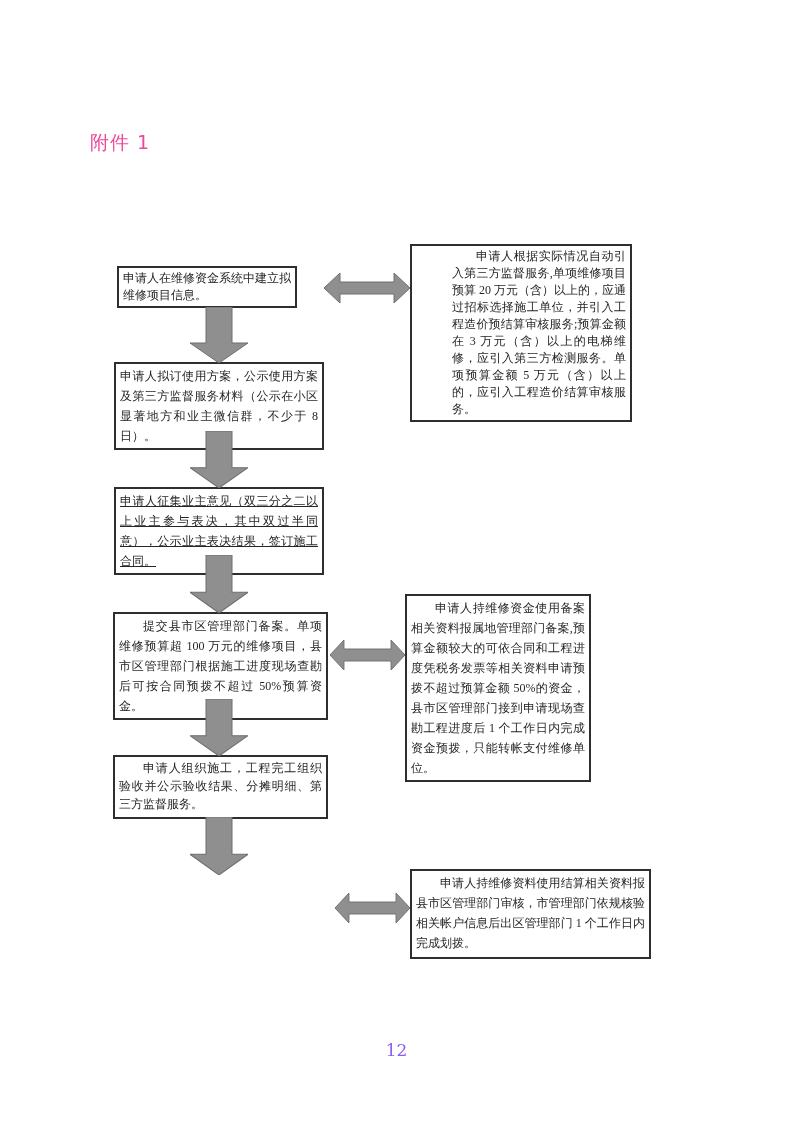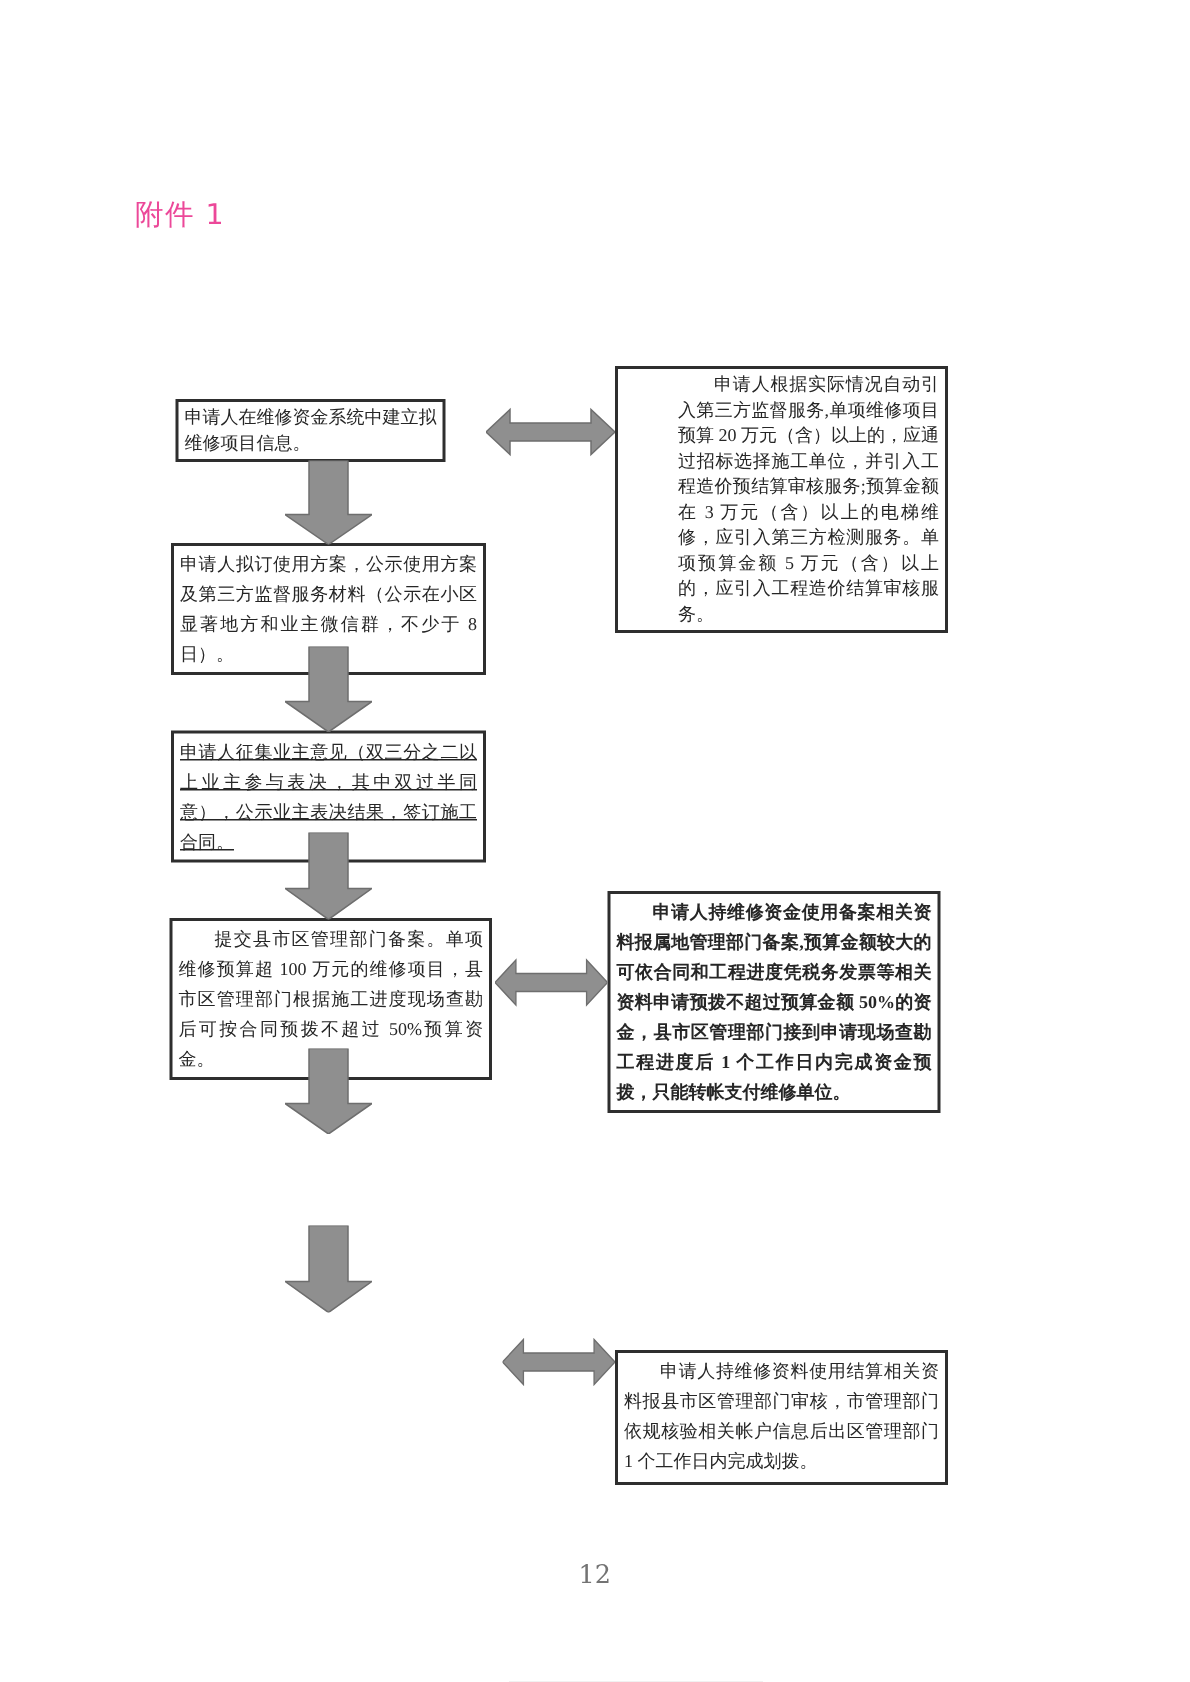--- a/index.html
+++ b/index.html
@@ -41,52 +41,53 @@
     color:var(--text);
   }
   .indent{text-indent:2em;}
   .box-l1{left:117px;top:266px;width:180px;min-height:42px;line-height:17px;}
   .box-l2{left:114px;top:362px;width:210px;min-height:70px;}
   .box-l3{left:114px;top:487px;width:210px;min-height:69px;text-decoration:underline;}
   .box-l4{left:113px;top:612px;width:215px;min-height:88px;}
   .box-l5{left:113px;top:755px;width:215px;min-height:64px;line-height:18px;}
   .box-l6{left:106px;top:874px;width:229px;min-height:90px;}
   .box-r1{left:410px;top:244px;width:222px;min-height:146px;line-height:17px;padding-left:40px;}
-  .box-r2{left:405px;top:594px;width:222px;min-height:128px;font-weight:bold;}
-  .box-r3{left:410px;top:869px;width:222px;min-height:90px;margin-top:31px;}
+  .box-r2{left:405px;top:594px;width:186px;min-height:128px;}
+  .box-r3{left:410px;top:869px;width:241px;min-height:90px;}
   .varrow{position:absolute;width:58px;}
   .varrow svg,.harrow svg{display:block;width:100%;height:100%;}
   .a1{left:190px;top:307px;height:56px;}
   .a2{left:190px;top:431px;height:57px;}
   .a3{left:190px;top:555px;height:58px;}
   .a4{left:190px;top:699px;height:57px;}
   .a5{left:190px;top:817px;height:58px;}
   .harrow{position:absolute;height:34px;}
   .h1{left:324px;top:271px;width:86px;}
   .h2{left:330px;top:638px;width:75px;}
   .h3{left:335px;top:891px;width:75px;}
   .arrow-shape{fill:var(--arrow-fill);stroke:var(--arrow-edge);stroke-width:1;}
   .pagenum{
     position:absolute;left:0;top:1040px;width:100%;
-    text-align:center;font-size:17px;color:#737373;
+    text-align:center;font-size:17px;color:#8b5cf6;
     font-family:"DejaVu Serif","Liberation Serif",serif;
   }
 </style>
 </head>
 <body>
 
 <div class="page">
 
   <div class="attachment">附件 1</div>
 
 
   <div class="fbox box-l1">申请人在维修资金系统中建立拟维修项目信息。</div>
   <div class="fbox box-l2">申请人拟订使用方案，公示使用方案及第三方监督服务材料（公示在小区显著地方和业主微信群，不少于 8 日）。</div>
   <div class="fbox box-l3">申请人征集业主意见（双三分之二以上业主参与表决，其中双过半同意），公示业主表决结果，签订施工合同。</div>
   <div class="fbox box-l4 indent">提交县市区管理部门备案。单项维修预算超 100 万元的维修项目，县市区管理部门根据施工进度现场查勘后可按合同预拨不超过 50%预算资金。</div>
+  <div class="fbox box-l5 indent">申请人组织施工，工程完工组织验收并公示验收结果、分摊明细、第三方监督服务。</div>
 
   <div class="fbox box-r1 indent">申请人根据实际情况自动引入第三方监督服务,单项维修项目预算 20 万元（含）以上的，应通过招标选择施工单位，并引入工程造价预结算审核服务;预算金额在 3 万元（含）以上的电梯维修，应引入第三方检测服务。单项预算金额 5 万元（含）以上的，应引入工程造价结算审核服务。</div>
   <div class="fbox box-r2 indent">申请人持维修资金使用备案相关资料报属地管理部门备案,预算金额较大的可依合同和工程进度凭税务发票等相关资料申请预拨不超过预算金额 50%的资金，县市区管理部门接到申请现场查勘工程进度后 1 个工作日内完成资金预拨，只能转帐支付维修单位。</div>
   <div class="fbox box-r3 indent">申请人持维修资料使用结算相关资料报县市区管理部门审核，市管理部门依规核验相关帐户信息后出区管理部门 1 个工作日内完成划拨。</div>
 
   <div class="varrow a1">
     <svg viewBox="0 0 58 56" preserveAspectRatio="none" aria-hidden="true">
         <polygon class="arrow-shape" points="16,0 42,0 42,36 58,36 29,56 0,36 16,36"></polygon>
       </svg>
   </div>

